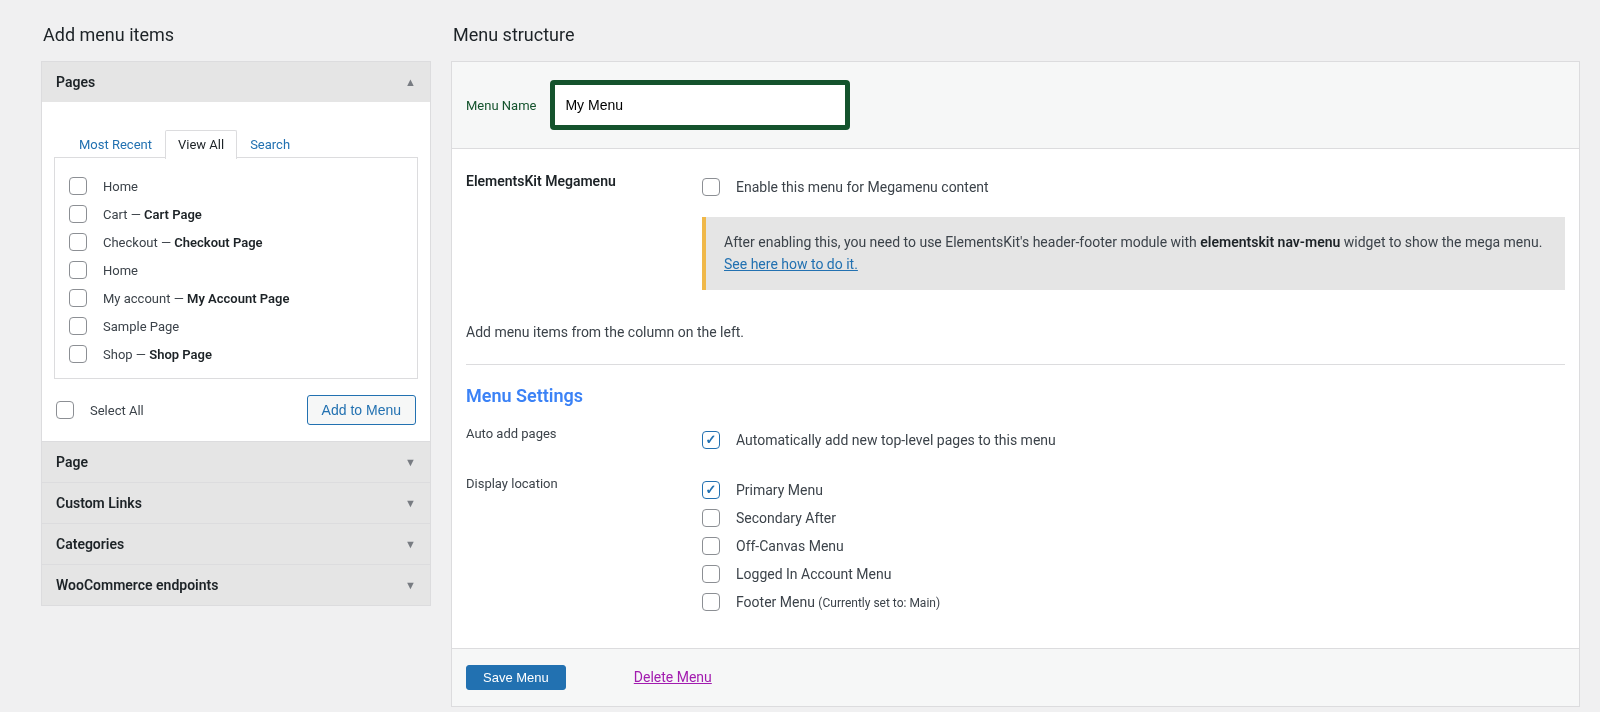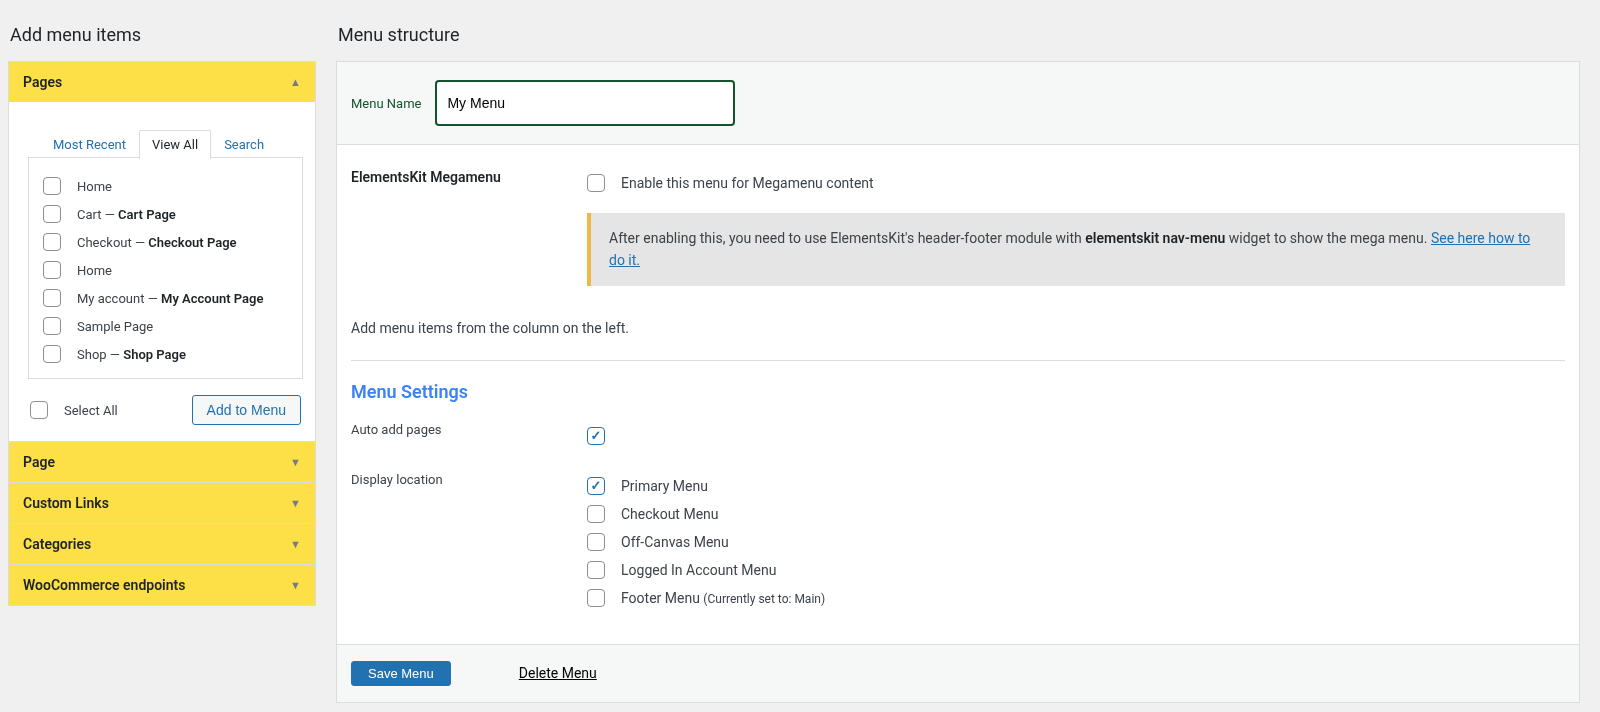--- a/index.html
+++ b/index.html
@@ -1,28 +1,28 @@
 <!DOCTYPE html>
 <html><head>
 <meta charset="utf-8">
 <style>
 * { box-sizing: border-box; margin: 0; padding: 0; }
 body { font-family: -apple-system, BlinkMacSystemFont, "Segoe UI", Roboto, sans-serif; font-size: 13px; color: #1d2327; background: #f0f0f1; padding: 0; }
 .wrap { display: flex; gap: 20px; padding: 10px 20px 20px 8px; }
-.col-left { width: 308px; flex-shrink: 0; }
+.col-left { width: 390px; flex-shrink: 0; margin-left: 33px; }
 .col-right { flex: 1; }
 h2 { font-size: 18px; font-weight: 400; margin: 14px 0 16px 2px; color: #1d2327; }
 h3 { font-size: 18px; font-weight: 600; margin: 0 0 14px 0; color: #3b82f6; }
 
 
 .accordion { border: 1px solid #dcdcde; background: #fff; }
-.acc-header { display: flex; align-items: center; justify-content: space-between; padding: 12px 14px; background: #fde047; border-top: 1px solid #dcdcde; cursor: pointer; font-weight: 600; font-size: 14px; }
+.acc-header { display: flex; align-items: center; justify-content: space-between; padding: 12px 14px; background: #e5e5e5; border-top: 1px solid #dcdcde; cursor: pointer; font-weight: 600; font-size: 14px; }
 .acc-header:first-child { border-top: none; }
 .acc-caret { color: #787c82; font-size: 11px; }
-.acc-body { padding: 10px 12px 16px 19px; }
+.acc-body { padding: 10px 12px 16px 12px; }
 
 
 .tabs { display: flex; padding: 18px 0 0 12px; }
 .tab { padding: 6px 12px; color: #2271b1; cursor: pointer; border: 1px solid transparent; border-bottom: none; font-size: 13px; }
 .tab.active { color: #1d2327; border-color: #dcdcde; background: #fff; border-radius: 2px 2px 0 0; margin-bottom: -1px; }
 .tab-panel { border: 1px solid #dcdcde; background: #fff; padding: 14px 14px 10px 14px; margin-top: -1px; }
 
 
 .checkrow { display: flex; align-items: center; gap: 16px; padding: 5px 0; }
 .checkbox { width: 18px; height: 18px; border: 1px solid #8c8f94; border-radius: 4px; background: #fff; display: inline-flex; align-items: center; justify-content: center; flex-shrink: 0; }
@@ -32,34 +32,34 @@
 .bold { font-weight: 600; color: #1d2327; }
 
 .selectall-row { display: flex; align-items: center; justify-content: space-between; margin-top: 16px; padding: 0 2px; }
 .btn-sec { border: 1px solid #2271b1; color: #2271b1; background: #f6f7f7; padding: 6px 14px; border-radius: 3px; cursor: pointer; font-size: 14px; }
 .btn-pri { border: 1px solid #2271b1; color: #fff; background: #2271b1; padding: 4px 16px; border-radius: 3px; cursor: pointer; font-size: 13px; }
 
 
 .right-box { background: #fff; border: 1px solid #dcdcde; }
 .top-bar { background: #f6f7f7; border-bottom: 1px solid #dcdcde; padding: 18px 14px; display: flex; align-items: center; gap: 14px; }
 .top-bar label { font-size: 13px; color: #14532d; }
-.top-bar input[type="text"] { width: 300px; padding: 20px 10px; border: 2px solid #14532d; border-radius: 4px; font-size: 14px; height: 46px; }
+.top-bar input[type="text"] { width: 300px; padding: 20px 10px; border: 5px solid #14532d; border-radius: 4px; font-size: 14px; height: 46px; }
 .section { padding: 18px 14px 26px 14px; }
 .field-row { display: flex; align-items: flex-start; gap: 0; padding: 6px 0; }
 .field-label { width: 236px; flex-shrink: 0; font-weight: 600; font-size: 14px; color: #1d2327; }
 .field-label-light { width: 236px; flex-shrink: 0; font-size: 13px; color: #3c434a; }
 .field-ctl { flex: 1; }
 .note-box { border-left: 4px solid #f0b849; background: #e5e5e5; padding: 14px 18px; margin-top: 16px; font-size: 14px; color: #3c434a; line-height: 1.6; }
 .link { color: #2271b1; text-decoration: underline; cursor: pointer; }
 .muted { color: #3c434a; font-size: 14px; }
 .smallnote { font-size: 12px; color: #3c434a; }
 .instr { font-size: 14px; color: #3c434a; margin: 4px 0 10px 0; }
 hr.sep { border: none; border-top: 1px solid #dcdcde; margin: 24px 0 20px 0; }
 .footer-bar { padding: 16px 14px; display: flex; align-items: center; gap: 24px; }
-.del-link { color: #000000; text-decoration: underline; cursor: pointer; font-size: 14px; padding-left: 44px; }
+.del-link { color: #a21caf; text-decoration: underline; cursor: pointer; font-size: 14px; padding-left: 44px; }
 </style>
 </head>
 <body>
 
 <div class="wrap">
 
   <div class="col-left">
     <h2>Add menu items</h2>
     <div class="accordion">
 
@@ -164,34 +164,35 @@
 
         <hr class="sep">
 
         <h3>Menu Settings</h3>
 
         <div class="field-row">
           <div class="field-label-light">Auto add pages</div>
           <div class="field-ctl">
             <div class="checkrow">
               <span class="checkbox checked"></span>
+              <span class="muted">Automatically add new top-level pages to this menu</span>
             </div>
           </div>
         </div>
 
         <div class="field-row" style="margin-top:10px;">
           <div class="field-label-light">Display location</div>
           <div class="field-ctl" id="locations-mount">
               <div class="checkrow">
                 <span class="checkbox checked"></span>
                 <span class="muted"><span>Primary Menu</span></span>
               </div>
               <div class="checkrow">
                 <span class="checkbox"></span>
-                <span class="muted"><span>Checkout Menu</span></span>
+                <span class="muted"><span>Secondary After</span></span>
               </div>
               <div class="checkrow">
                 <span class="checkbox"></span>
                 <span class="muted"><span>Off-Canvas Menu</span></span>
               </div>
               <div class="checkrow">
                 <span class="checkbox"></span>
                 <span class="muted"><span>Logged In Account Menu</span></span>
               </div>
               <div class="checkrow">

